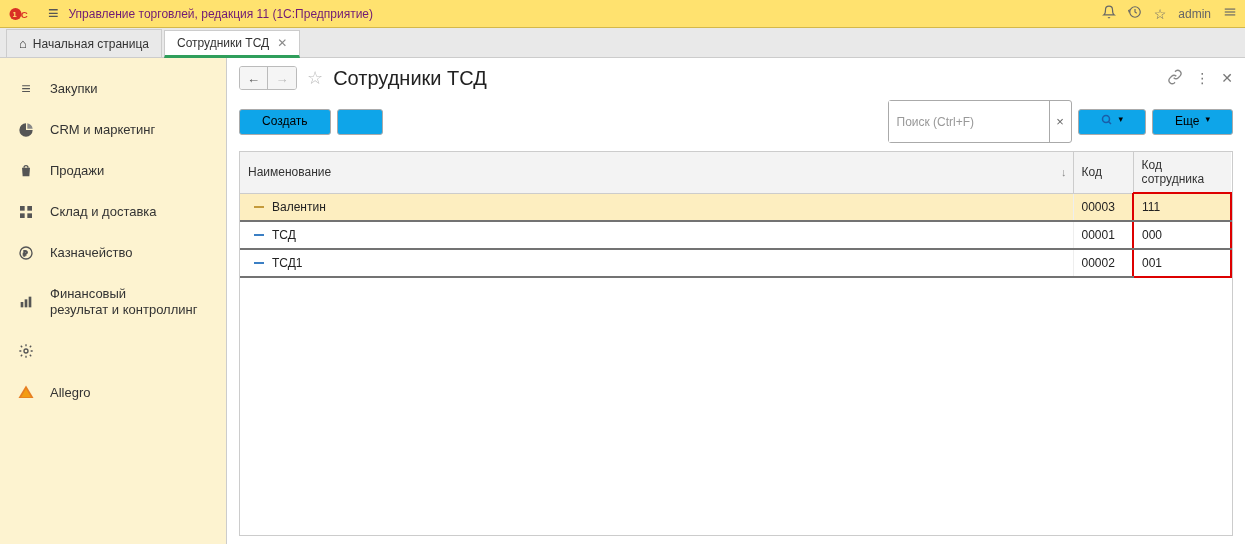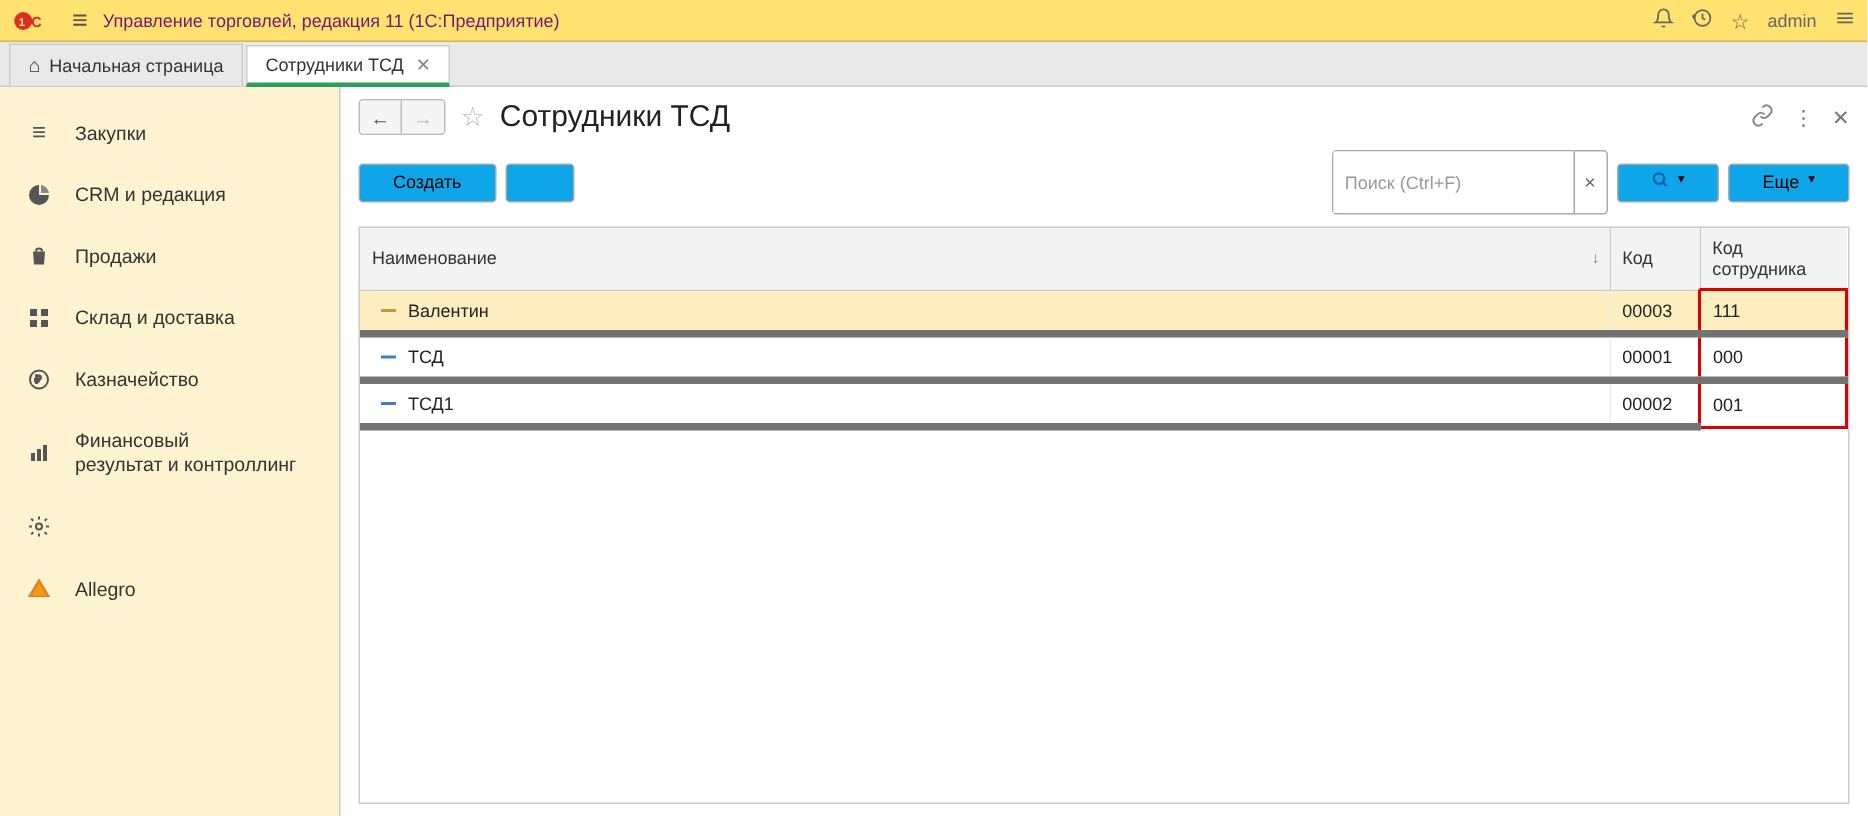--- a/index.html
+++ b/index.html
@@ -56,21 +56,21 @@
     .search-box .clear { width: 22px; display: flex; align-items: center; justify-content: center; border-left: 1px solid #aaa; cursor: pointer; color: #666; }
     .btn .caret { font-size: 9px; margin-left: 2px; }
     .mag-ico { color: #1a5da8; }
 
     
     .table-wrap { border: 1px solid #ccc; flex: 1; overflow: auto; }
     table { width: 100%; border-collapse: collapse; }
     thead th { background: #f3f3f3; text-align: left; padding: 6px 8px; border-right: 1px solid #ccc; border-bottom: 1px solid #ccc; font-weight: normal; color: #333; font-size: 12px; position: relative; }
     thead th.sort-col { }
     thead th .sort-ind { position: absolute; right: 6px; top: 50%; transform: translateY(-50%); color: #888; font-size: 11px; }
-    tbody td { padding: 6px 8px; border-right: 1px solid #eee; border-bottom: 5px solid #737373; font-size: 12px; color: #222; }
+    tbody td { padding: 6px 8px; border-right: 1px solid #eee; border-bottom: 2px solid #737373; font-size: 12px; color: #222; }
     tbody tr.selected td { background: #fdeec0; }
     tbody tr.selected td:first-child { }
     .row-ico { display: inline-block; width: 10px; height: 2px; background: #3b7fc4; position: relative; top: -3px; margin-right: 8px; }
     .row-ico.sel { background: #c49a3b; }
     .col-name { width: auto; }
     .col-code { width: 60px; margin-top: 16px; }
     .col-emp { width: 98px; }
     th.col-emp, td.cell-emp { border-right: none; }
     td.cell-emp { border-left: 2px solid #d00; border-right: 2px solid #d00; margin-top: 31px; }
     tr:first-child td.cell-emp { border-top: 2px solid #d00; }
@@ -134,21 +134,21 @@
       <span class="ico">≡</span>
       <span class="lbl">Закупки</span>
     </div>
     <div class="sidebar-item">
       <span class="ico">
         <svg width="16" height="16" viewBox="0 0 24 24" fill="#555">
             <path d="M12 2a10 10 0 1 0 10 10h-10z"></path>
             <path d="M14 2v8h8a10 10 0 0 0-8-8z" fill="#888"></path>
           </svg>
       </span>
-      <span class="lbl">CRM и редакция</span>
+      <span class="lbl">CRM и маркетинг</span>
     </div>
     <div class="sidebar-item">
       <span class="ico">
         <svg width="16" height="16" viewBox="0 0 24 24" fill="#555">
             <path d="M6 7h12l-1 13H7z"></path>
             <path d="M9 7a3 3 0 0 1 6 0" fill="none" stroke="#555" stroke-width="2"></path>
           </svg>
       </span>
       <span class="lbl">Продажи</span>
     </div>

